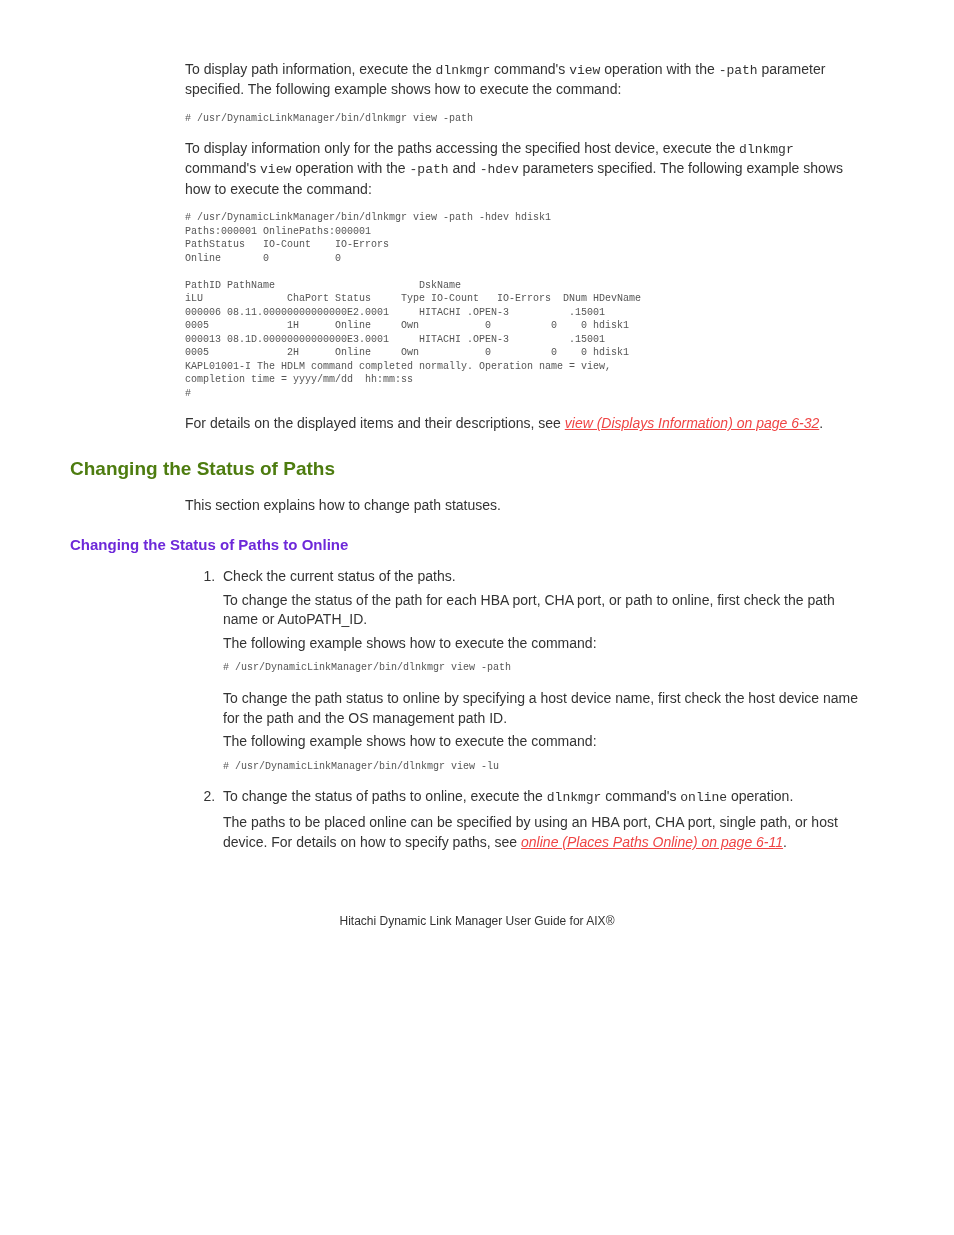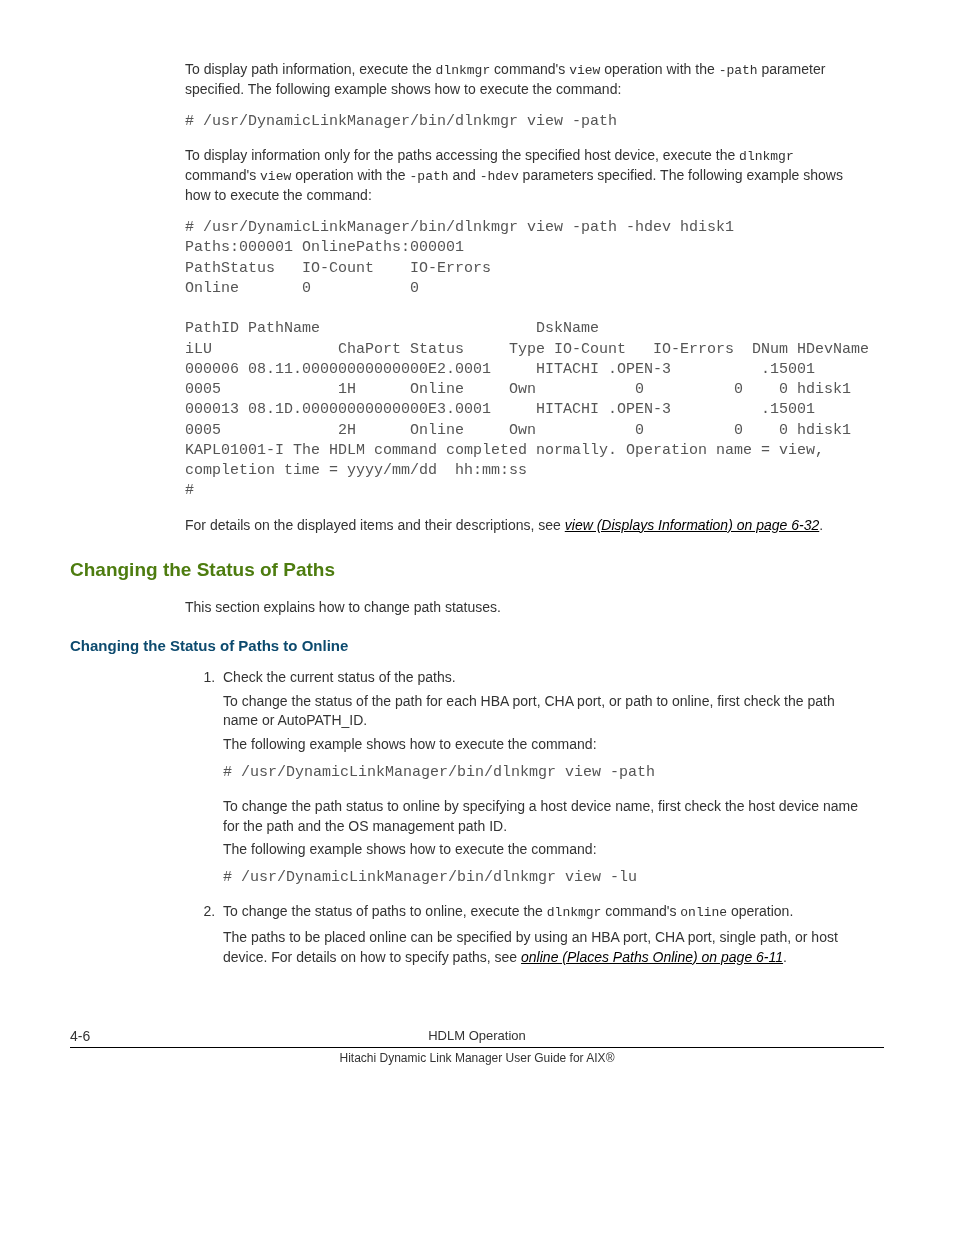--- a/index.html
+++ b/index.html
@@ -18,38 +18,38 @@
   }
   p {
     margin: 0 0 12px 0;
   }
   .mono {
     font-family: "Courier New", monospace;
     font-size: 13px;
   }
   pre.mono {
     font-family: "Courier New", monospace;
-    font-size: 15px;
+    font-size: 10px;
     color: #555;
     margin: 8px 0 14px 0;
     white-space: pre;
     line-height: 1.35;
   }
   a.xref {
-    color: #000000;
+    color: #ef4444;
     font-style: italic;
   }
   h2.section {
     color: #4d7c0f;
     font-size: 19px;
     font-weight: bold;
     margin: 22px 0 14px 0;
   }
   h3.subsection {
-    color: #0c4a6e;
+    color: #6d28d9;
     font-size: 15px;
     font-weight: bold;
     margin: 18px 0 12px 0;
   }
   .bold-intro {
     font-weight: bold;
     margin-bottom: 10px;
   }
   ol.steps {
     margin: 0;
@@ -143,18 +143,14 @@
     <li>
       <span>To change the status of paths to online, execute the </span><span class="mono">dlnkmgr</span><span> command's </span><span class="mono">online</span><span> operation.</span>
       <div style="margin-top:6px;">
         <span>The paths to be placed online can be specified by using an HBA port, CHA port, single path, or host device. For details on how to specify paths, see </span><a href="#" class="xref">online (Places Paths Online) on page 6-11</a><span>.</span>
       </div>
     </li>
   </ol>
 </div>
 
 <div class="footer">
-  <div class="footer-top">
-    <span class="page-num">4-6</span>
-    <span class="footer-title">HDLM Operation</span>
-  </div>
   <div class="footer-sub">Hitachi Dynamic Link Manager User Guide for AIX®</div>
 </div>
 
 </body></html>

